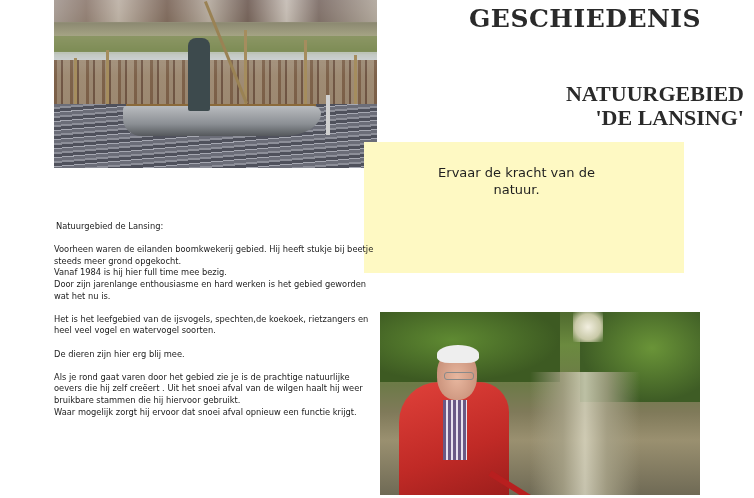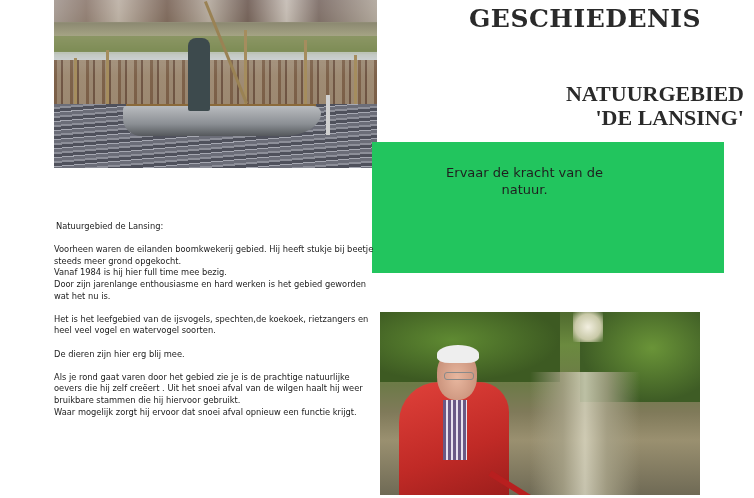--- a/index.html
+++ b/index.html
@@ -22,21 +22,21 @@
     .photo-top .man { position:absolute; left:134px; top:38px; width:22px; height:73px; background:#3d4a4d; border-radius:8px 8px 2px 2px; }
     .photo-top .pole { position:absolute; left:150px; top:2px; width:3px; height:110px; background:#9a8254; transform:rotate(-22deg); transform-origin:top left; }
     .photo-top .motor { position:absolute; left:272px; top:95px; width:4px; height:40px; background:#d0d0d0; }
 
     
     .title-main { position:absolute; left:469px; top:4px; width:240px; font-family:"DejaVu Serif", serif; font-weight:bold; font-size:25px; letter-spacing:0.5px; color:#2a2a2a; margin:0; }
     .title-sub { position:absolute; left:492px; top:70px; width:240px; font-family:Liberation Serif, serif; font-weight:bold; font-size:22px; line-height:24px; color:#2a2a2a; margin:12px; text-align:right; }
     .title-sub span { display:block; }
 
     
-    .quote-box { position:absolute; left:372px; top:142px; width:352px; height:131px; background:#22c55e; }
+    .quote-box { position:absolute; left:364px; top:142px; width:320px; height:131px; background:#fef9c3; }
     .quote-box p { margin:0; position:absolute; left:60px; width:185px; text-align:center; font-family:"DejaVu Sans", sans-serif; font-size:13px; line-height:17px; color:#1f1f1f; }
     .quote-box .q1 { top:22px; }
     .quote-box .q2 { top:75px; }
 
     
     .body-text { position:absolute; left:54px; top:221px; width:322px; font-family:"DejaVu Sans", sans-serif; font-weight:normal; font-size:8.3px; line-height:11.6px; color:#1b1b1b; }
     .body-text p { margin:0 0 11.6px 0; }
     .body-text .lead { padding-left:2px; }
 
     

